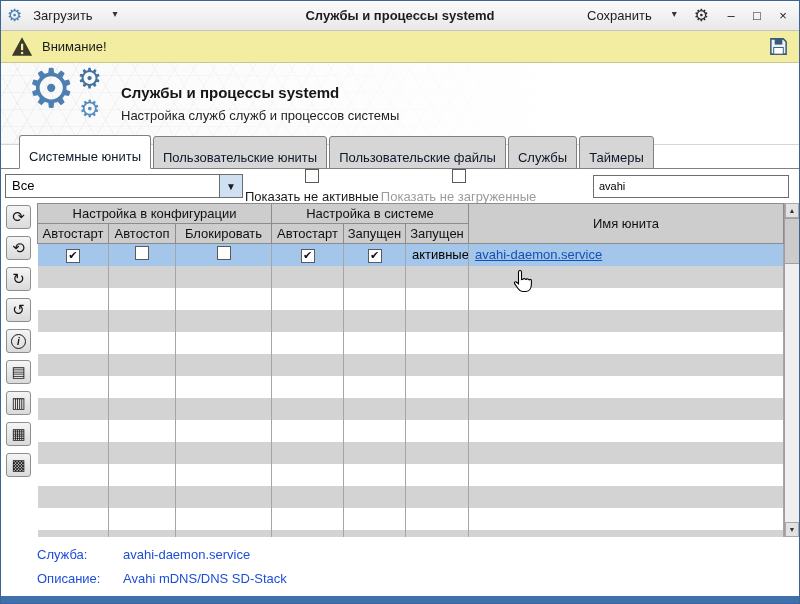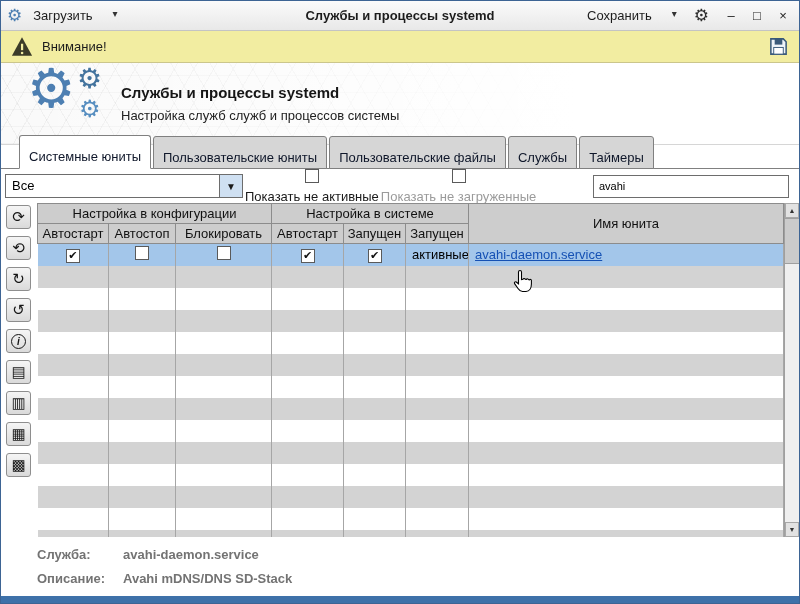--- a/index.html
+++ b/index.html
@@ -68,21 +68,21 @@
   tbody tr.selected { background:#a3c6ea; }
   td.cell-left { text-align:left; padding:0 6px; }
   .unit-link { color:#1551b4; text-decoration:underline; }
 
   .vscroll { width:15px; flex:0 0 15px; background:#efefef; border-left:1px solid #9f9f9f; display:flex; flex-direction:column; }
   .scroll-btn { height:15px; flex:0 0 15px; background:#e2e2e2; border:1px solid #a8a8a8; display:flex; align-items:center; justify-content:center; font-size:7px; color:#333; }
   .scroll-thumb { height:46px; background:#cbcbcb; border:1px solid #9f9f9f; border-left:none; border-right:none; }
   .scroll-spacer { flex:1; }
 
   
-  .footinfo { flex:1; background:#fff; padding:10px 0 0 36px; font-size:13px; color:#737373;font-weight:bold; }
+  .footinfo { flex:1; background:#fff; padding:10px 0 0 36px; font-size:13px; color:#1d4ed8; }
   .foot-row { margin-bottom:9px; display:flex; }
   .foot-label { width:86px; flex:0 0 86px; }
 
   .bottombar { height:7px; flex:0 0 7px; background:#3e71a9; }
 
   .cursor-hand { position:absolute; left:512px; top:268px; z-index:10; pointer-events:none; }
 </style>
 </head>
 <body>
 

